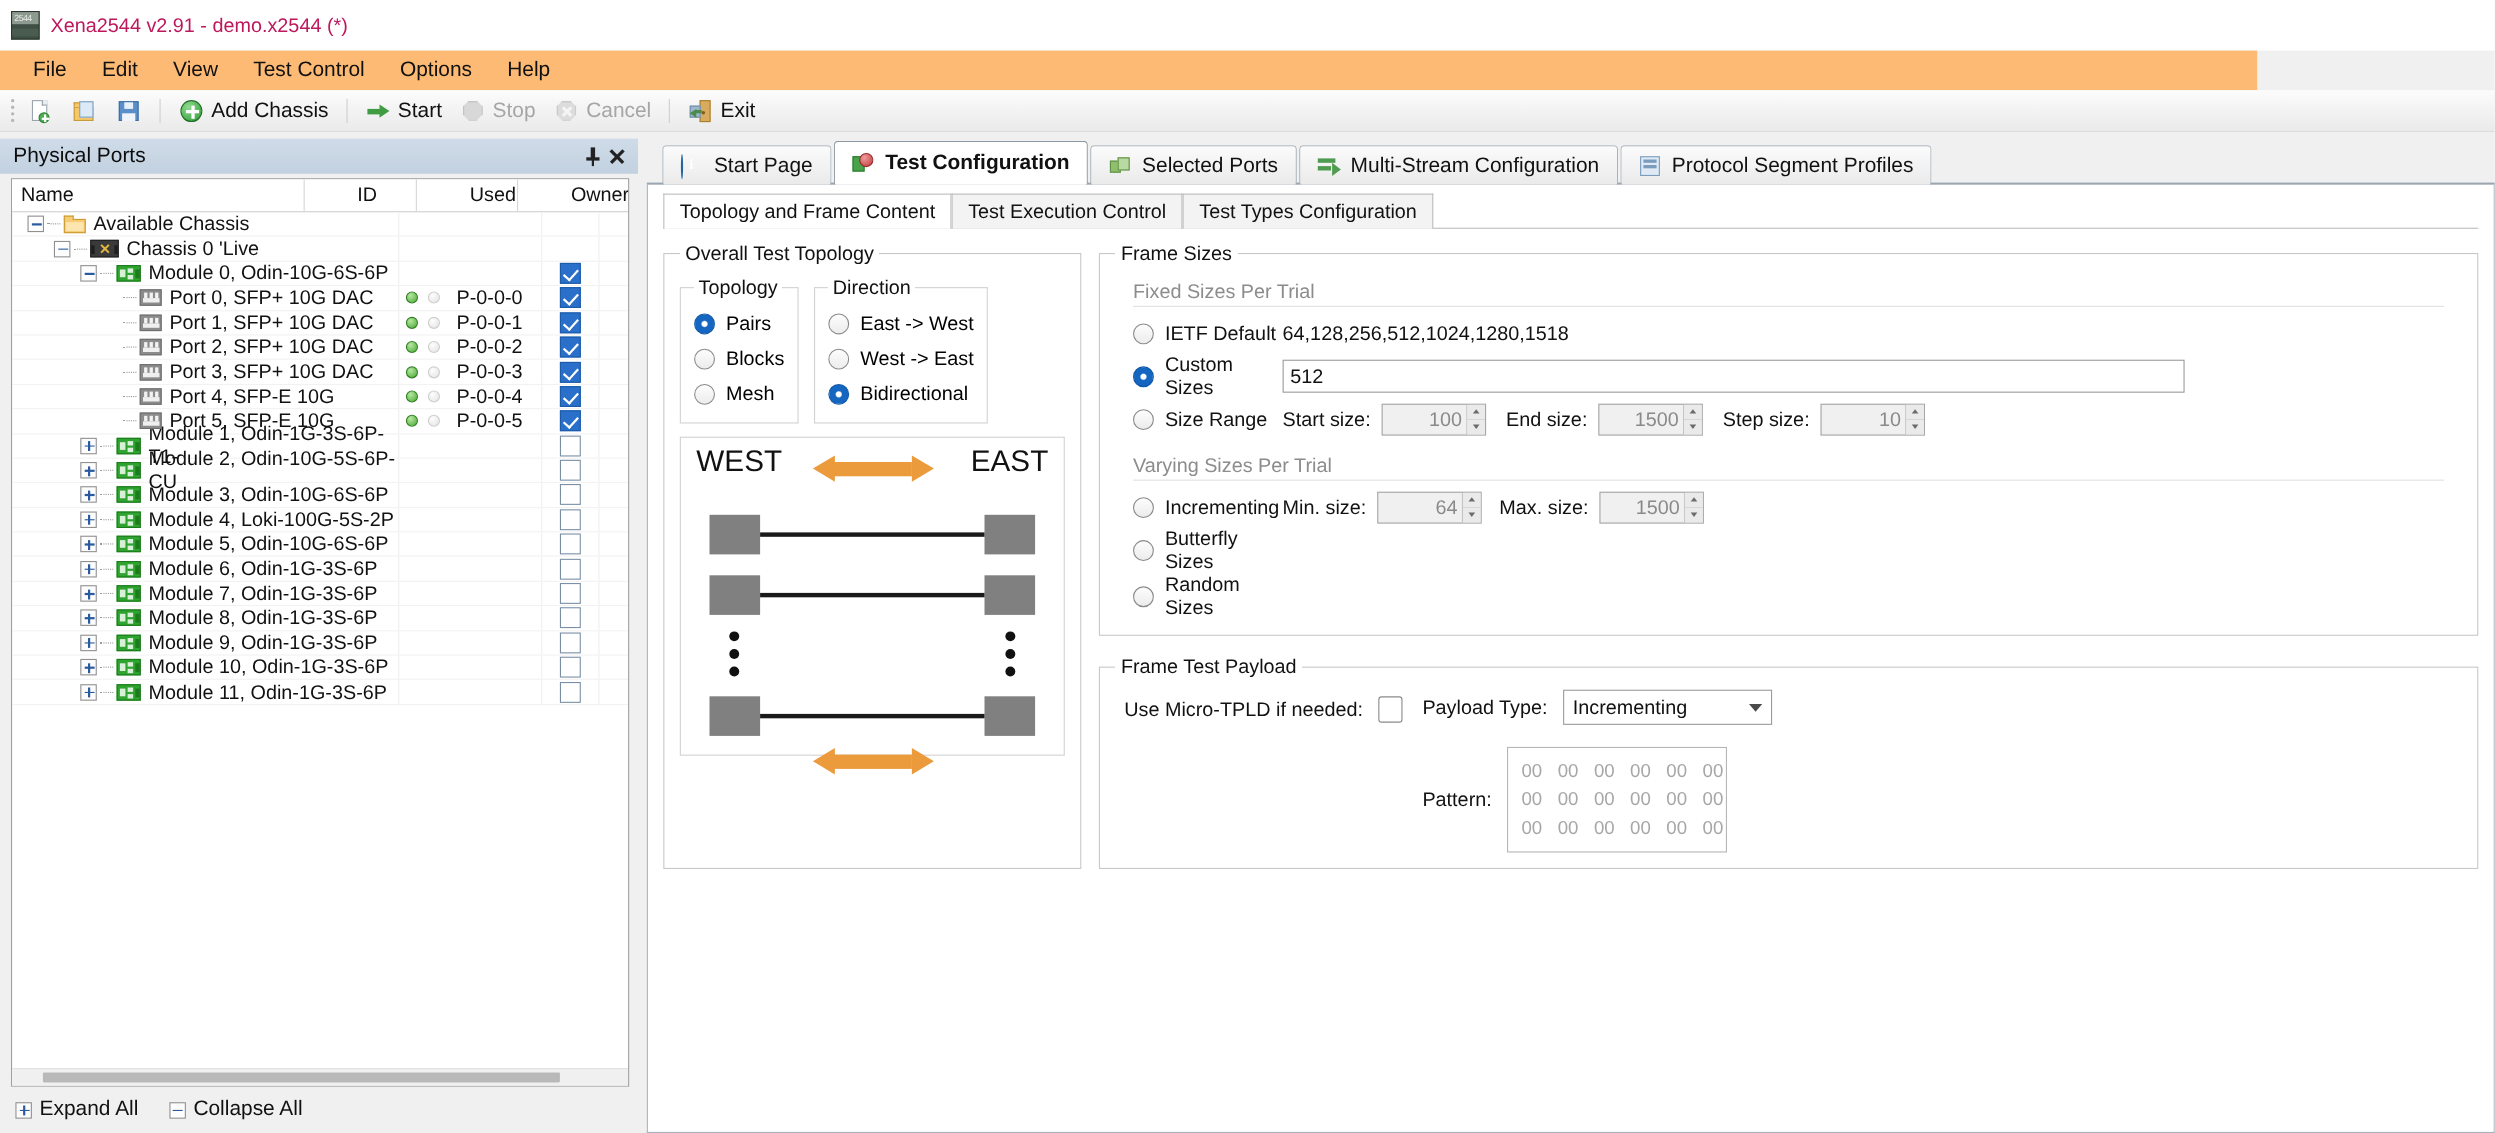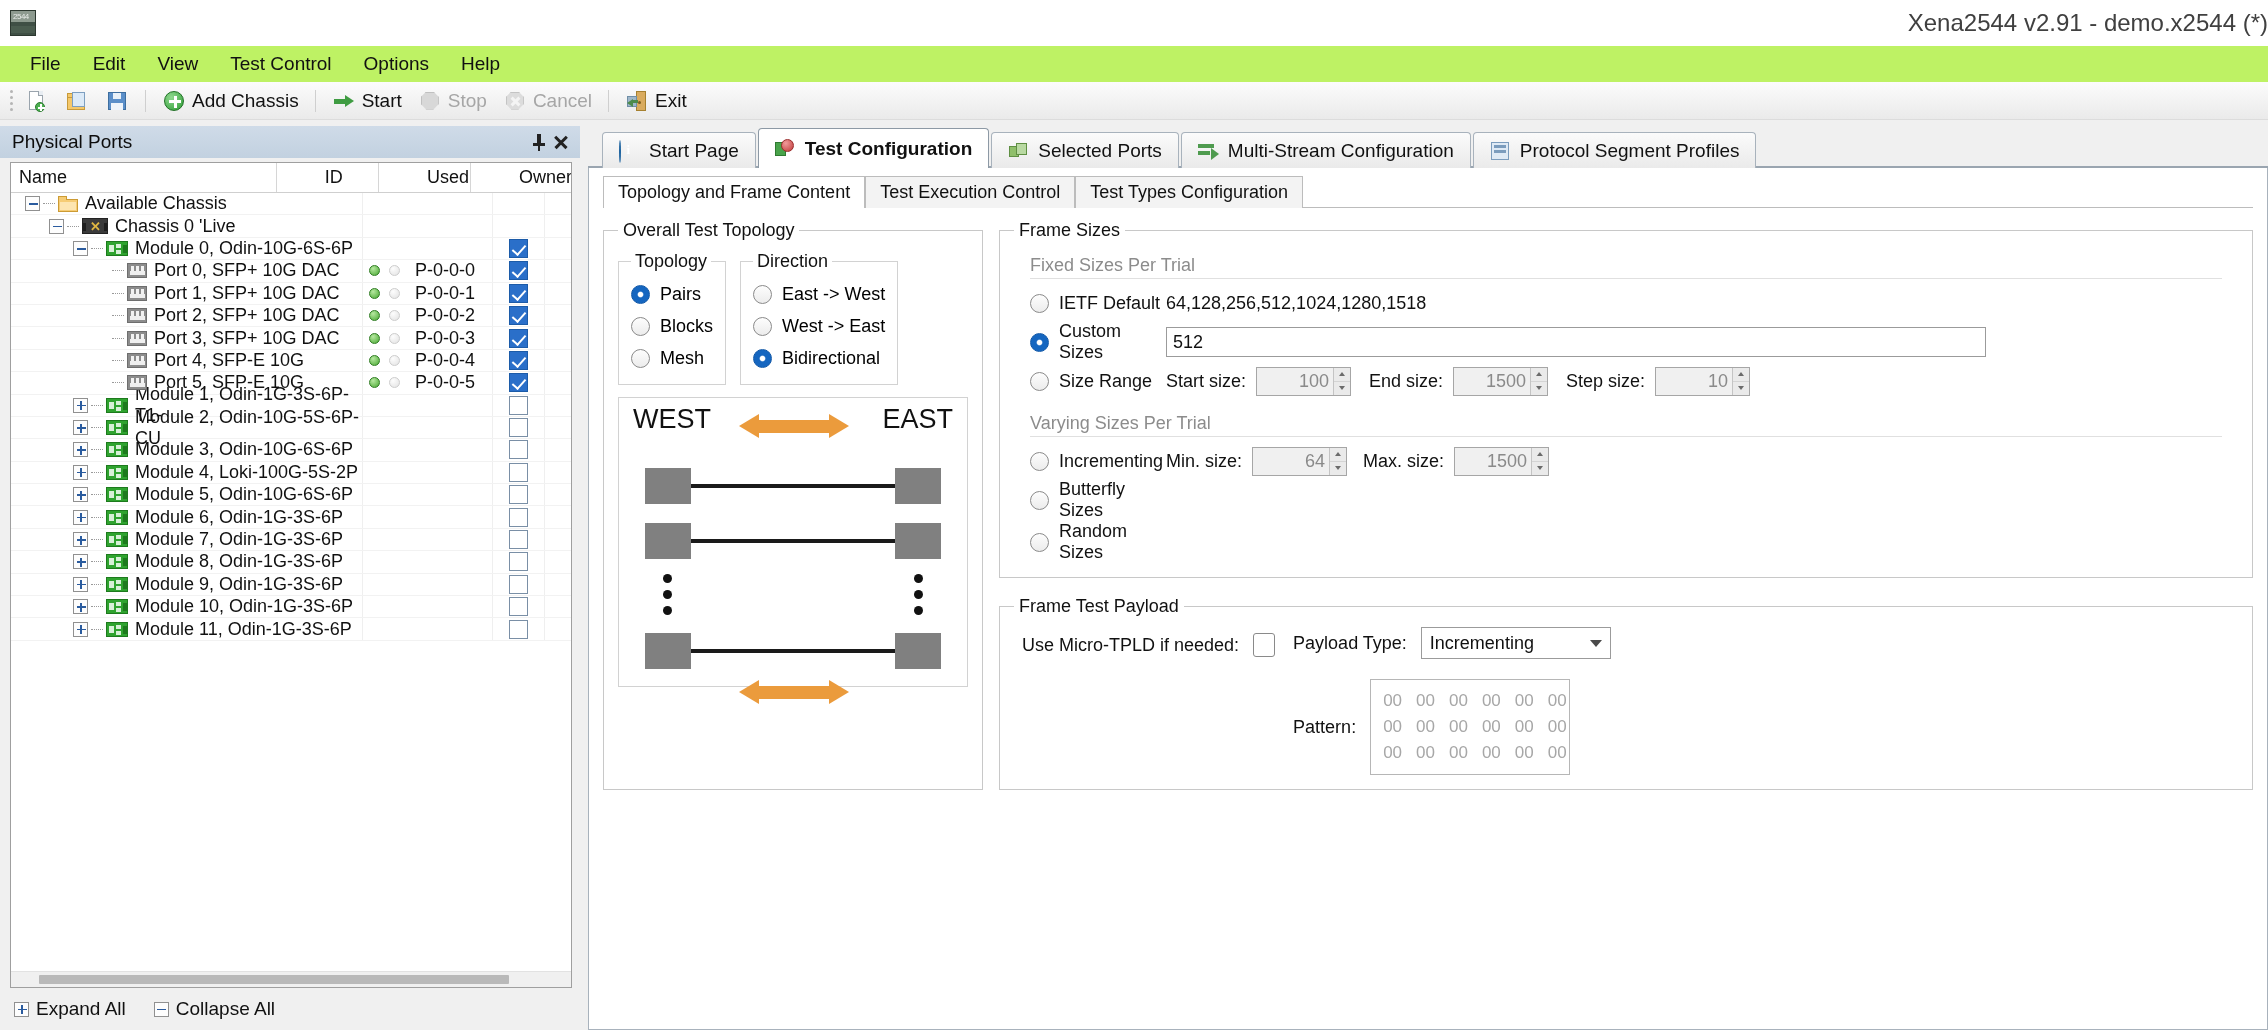--- a/index.html
+++ b/index.html
@@ -9,35 +9,35 @@
     overflow: hidden;
     font-family: "Liberation Sans", sans-serif;
     background: #ffffff;
     -webkit-font-smoothing: antialiased;
   }
   .app { position: relative; width: 2268px; height: 1030px; background:#f0f0f0; }
 
   
   .titlebar {
     position:absolute; left:0; top:0; width:2268px; height:46px;
-    background:#ffffff; display:flex; align-items:center; padding-left:10px;justify-content:space-between;
+    background:#ffffff; display:flex; align-items:center; padding-left:10px;
   }
   .app-icon {
     width:26px; height:26px; margin-right:10px; position:relative;
     background:#3f4f45; border:1px solid #2c382f;
   }
   .app-icon .bar-top { position:absolute; left:0; top:0; width:100%; height:11px; background:#8d9a8f; }
   .app-icon .mini { position:absolute; left:2px; top:1px; font-size:8px; color:#e8ece9; font-family:"Liberation Sans",sans-serif; letter-spacing:-0.5px;}
   .app-icon .bar-bot { position:absolute; left:0; bottom:2px; width:100%; height:7px; background:#4a5c4f; }
-  .title-text { font-size:24px; color:#404040; }
+  .title-text { font-size:18px; color:#be185d; }
 
   
   .menubar {
-    position:absolute; left:0; top:46px; width:2268px; height:36px;
-    background:#bef264; display:flex; align-items:center; padding-left:14px;
+    position:absolute; left:0; top:46px; width:2052px; height:36px;
+    background:#fdba74; display:flex; align-items:center; padding-left:14px;
   }
   .menu-item {
     font-size:19px; color:#111; padding:4px 16px; cursor:default; white-space:nowrap;
   }
 
   
   .toolbar {
     position:absolute; left:0; top:82px; width:2268px; height:38px;
     background:linear-gradient(to bottom,#fcfcfc 0%,#f2f2f2 55%,#eaeaea 100%);
     border-bottom:1px solid #dcdcdc;

